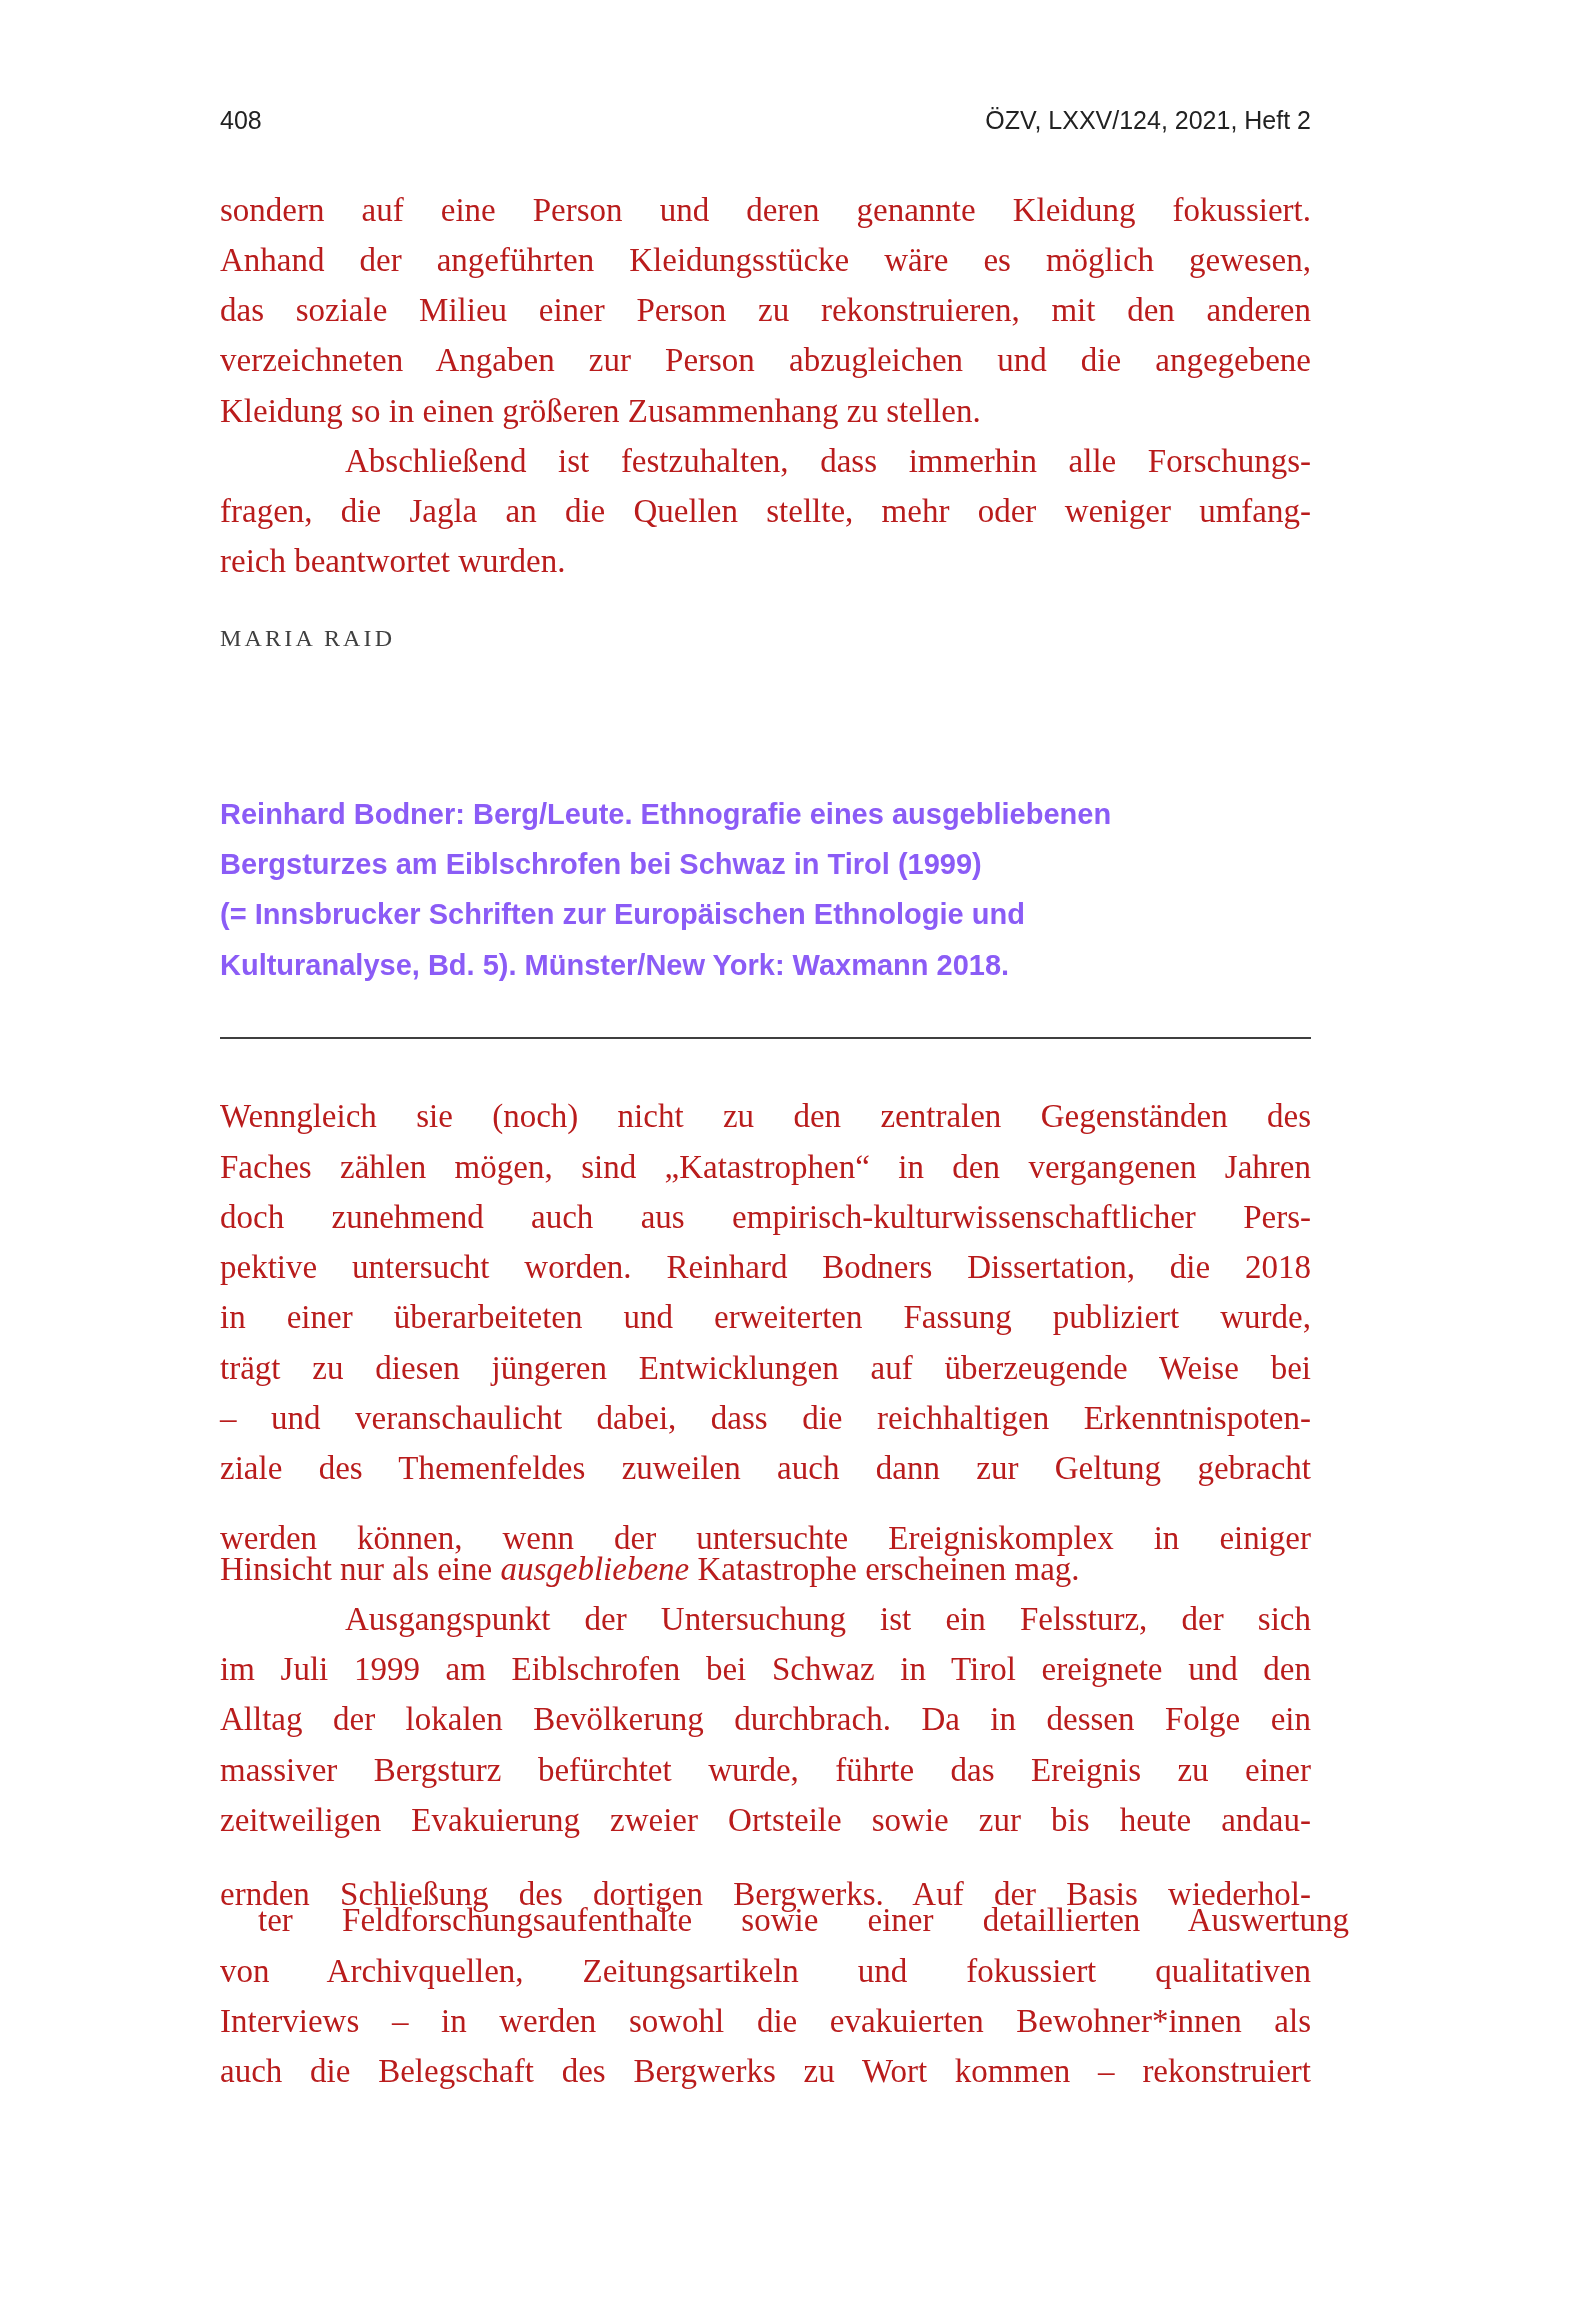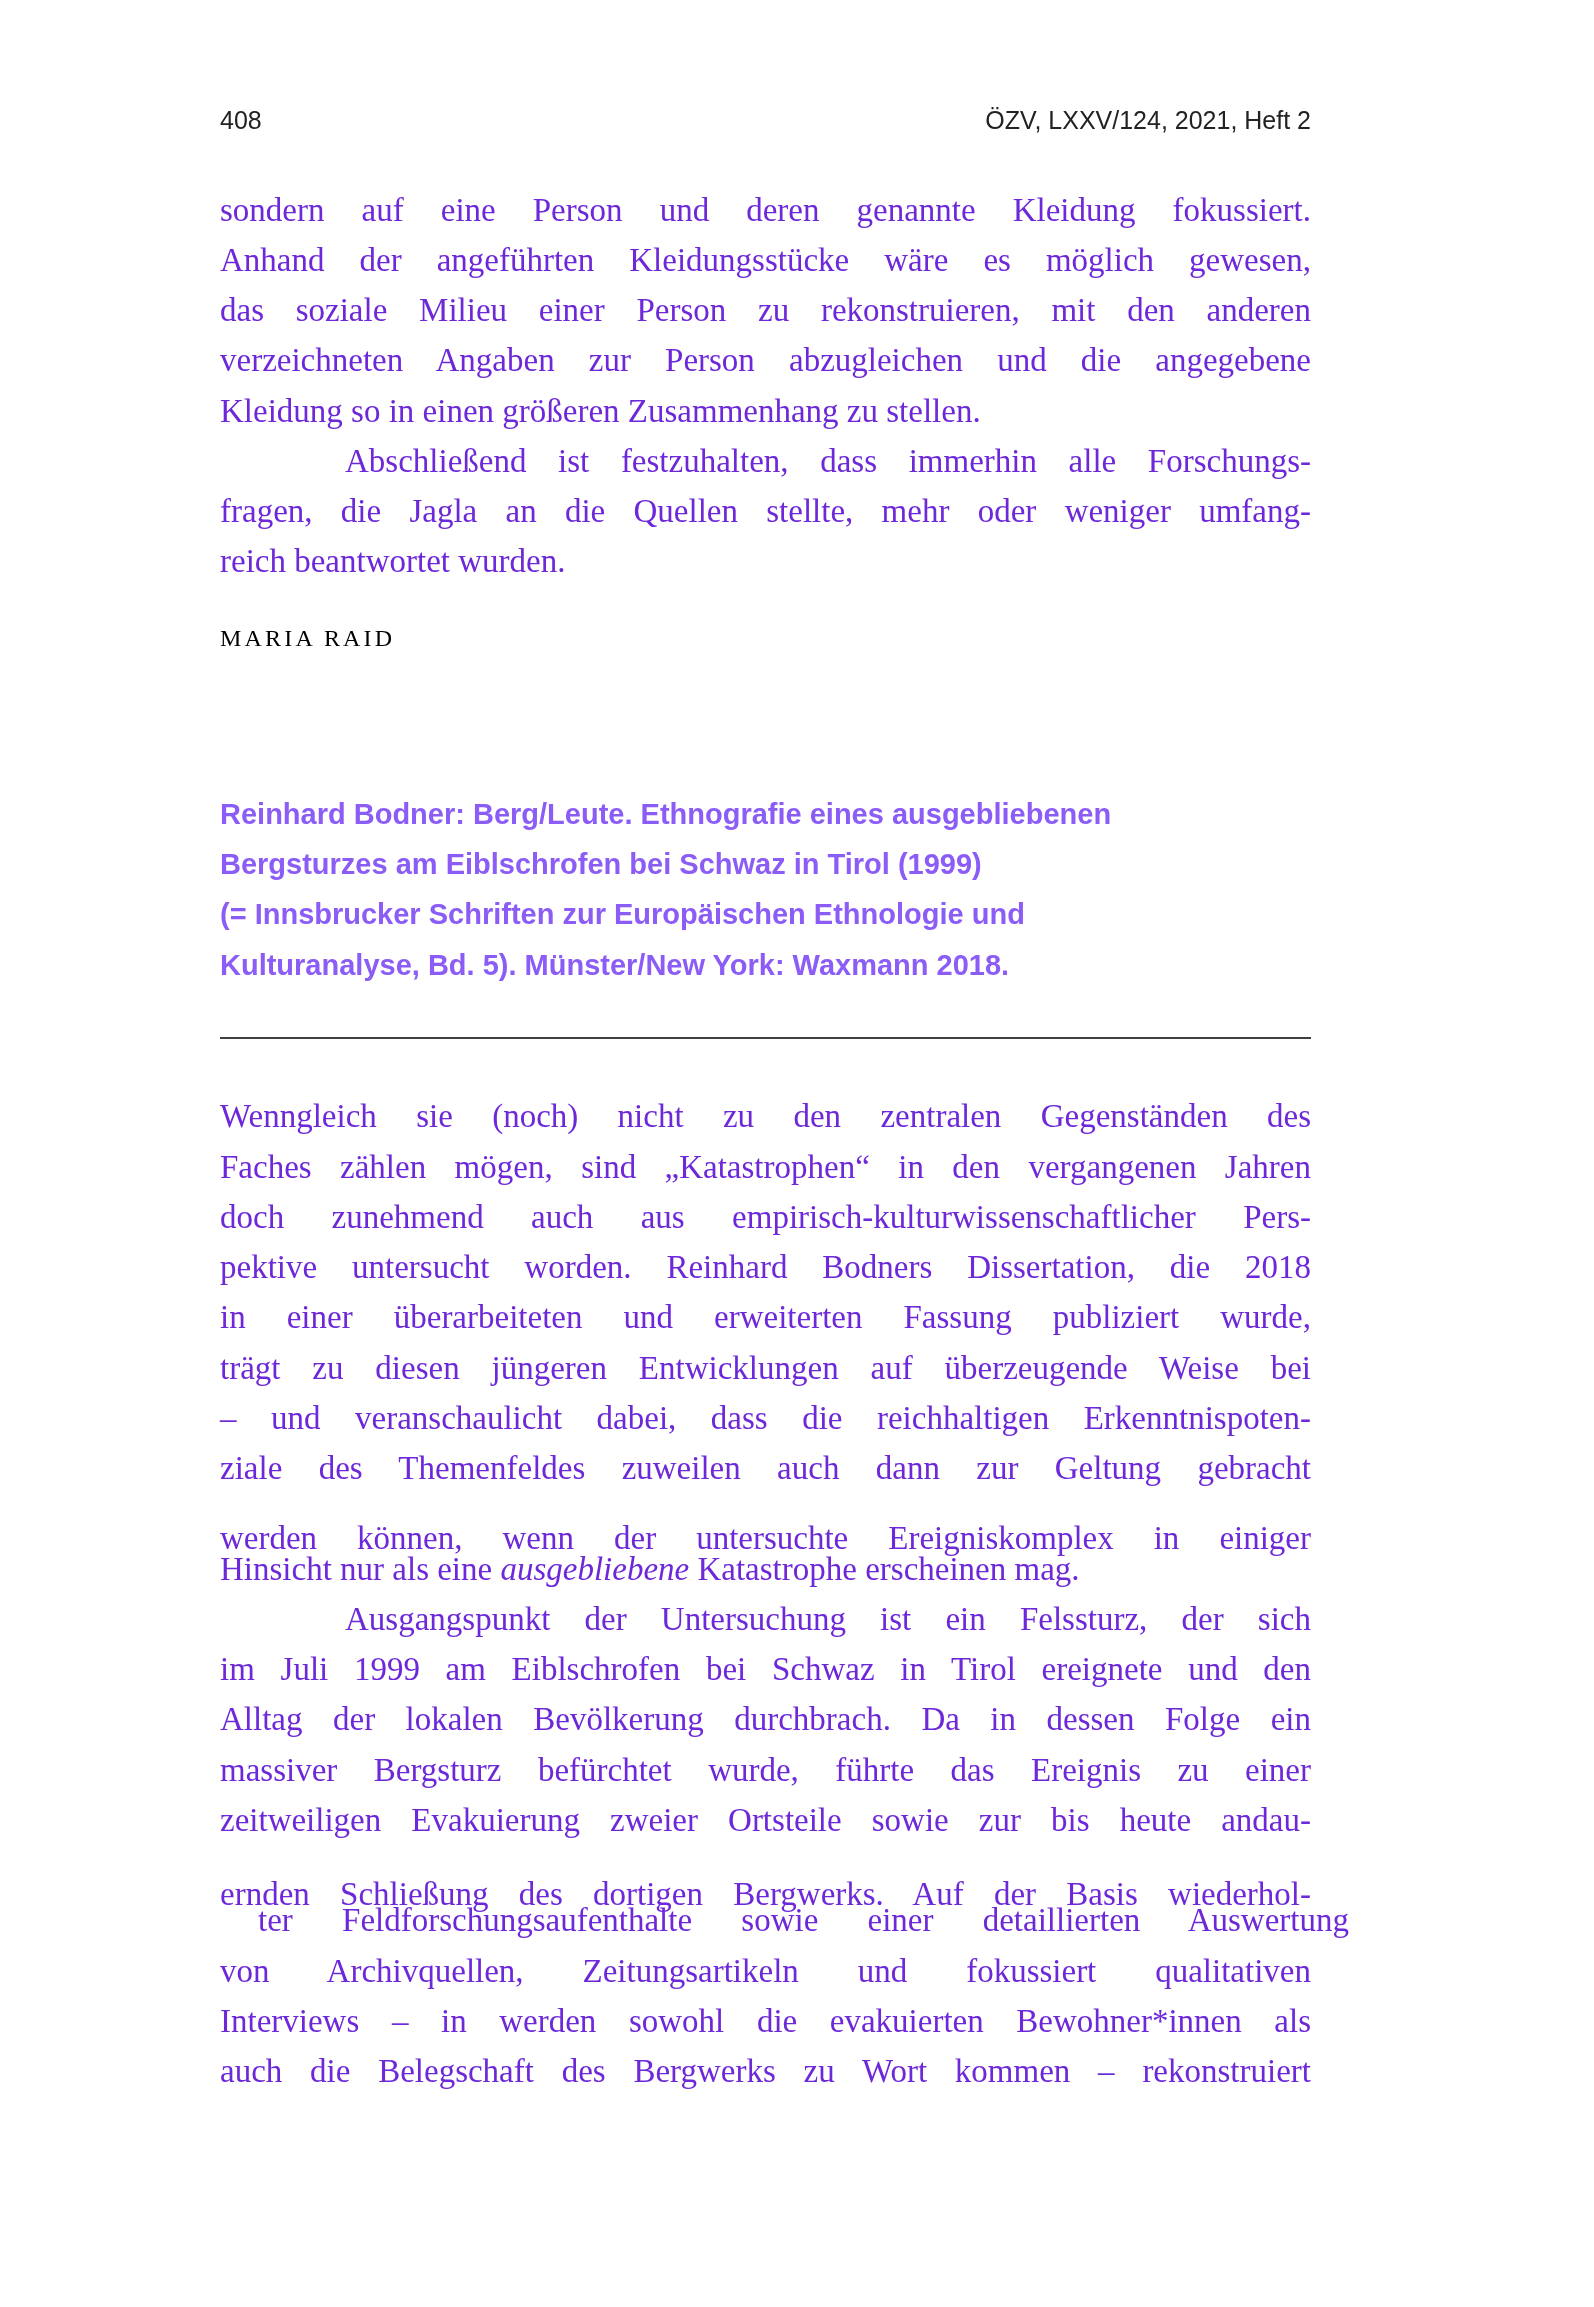--- a/index.html
+++ b/index.html
@@ -3,26 +3,26 @@
 <meta charset="utf-8">
 <style>
   html, body { margin: 0; padding: 0; background: #ffffff; }
   body { width: 1595px; height: 2307px; position: relative; overflow: hidden; }
   .page { position: absolute; left: 0; top: 0; width: 1595px; height: 2307px; background: #fff; padding-left: 44px; }
   .runhead { position: absolute; top: 106px; left: 220px; width: 1091px; height: 32px;
     font-family: "Liberation Sans", sans-serif; font-size: 25px; color: #222; }
   .runhead .pnum { position: absolute; left: 0; top: 0; }
   .runhead .jref { position: absolute; right: 0; top: 0; }
   .line { position: absolute; left: 220px; width: 1091px; white-space: nowrap;
-    font-family: "Liberation Serif", serif; font-size: 33px; color: #6d28d9; line-height: 1; }
+    font-family: "Liberation Serif", serif; font-size: 33px; color: #b91c1c; line-height: 1; }
   .line.indent { left: 345px; width: 966px; }
   .line .fit { display: inline-block; transform-origin: 0 0; }
   .line.just .fit { display: block; text-align: justify; text-align-last: justify; }
   .byline { position: absolute; left: 220px; font-family: "Liberation Serif", serif; font-size: 24px;
-    letter-spacing: 3.2px; color: #000000; }
+    letter-spacing: 3.2px; color: #404040; }
   .hline { position: absolute; left: 220px; white-space: nowrap;
     font-family: "Liberation Sans", sans-serif; font-weight: bold; font-size: 29px; color: #8b5cf6; line-height: 1; }
   .rule { position: absolute; left: 220px; top: 1037px; width: 1091px; height: 2.4px; background: #3f3f3f; }
   em { font-style: italic; }
 </style>
 </head>
 <body>
 
 <div class="page">
 

